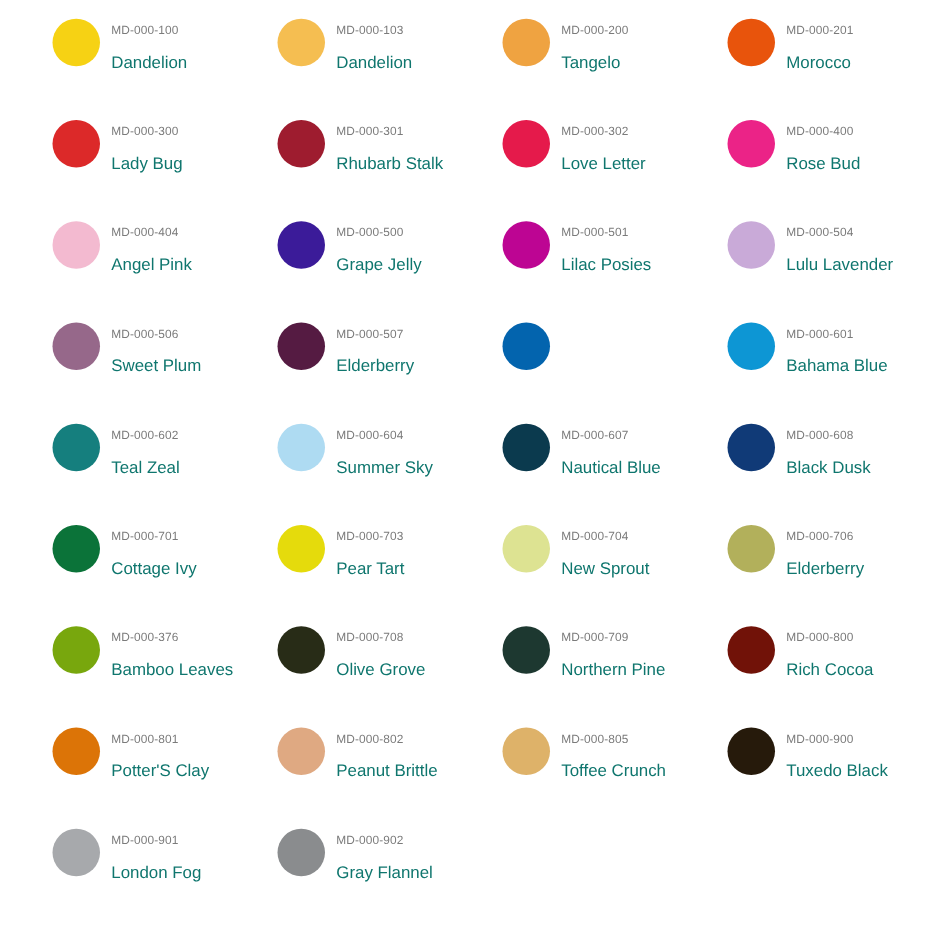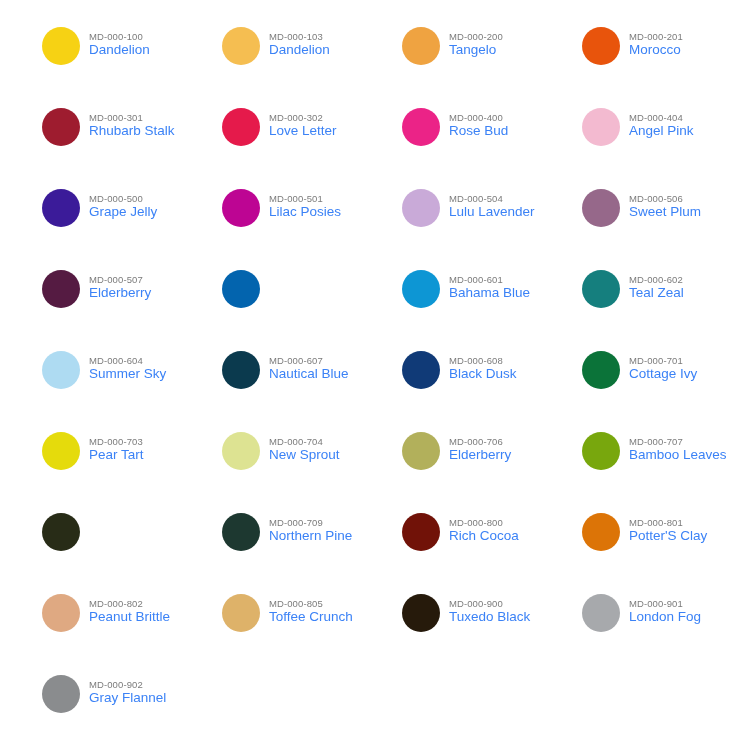--- a/index.html
+++ b/index.html
@@ -12,21 +12,21 @@
     height: 750px;
     background: #ffffff;
     font-family: "Liberation Sans", "DejaVu Sans", sans-serif;
     overflow: hidden;
   }
 
   #palette-grid {
     display: grid;
     grid-template-columns: repeat(4, 180px);
     grid-auto-rows: 81px;
-    padding-top: 20px;
+    padding-top: 8px;
     padding-left: 42px;
     box-sizing: border-box;
   }
 
   .swatch-cell {
     display: flex;
     flex-direction: row;
     align-items: flex-start;
     gap: 9px;
   }
@@ -48,22 +48,22 @@
 
   .swatch-code {
     font-size: 9.5px;
     color: #7b7b7b;
     letter-spacing: 0.1px;
     white-space: nowrap;
   }
 
   .swatch-name {
     font-size: 13.5px;
-    color: #3b82f6;
-    margin-top: 1px;
+    color: #0f766e;
+    margin-top: 13px;
     white-space: nowrap;
   }
 </style>
 </head>
 <body style="background: rgb(255, 255, 255);">
 
 <main id="palette-grid">
     <div class="swatch-cell">
       <div class="swatch-dot" style="background-color: rgb(246, 210, 20);"></div>
       <div class="swatch-text">
@@ -86,20 +86,27 @@
       </div>
     </div>
     <div class="swatch-cell">
       <div class="swatch-dot" style="background-color: rgb(232, 84, 12);"></div>
       <div class="swatch-text">
         <div class="swatch-code">MD-000-201</div>
         <div class="swatch-name">Morocco</div>
       </div>
     </div>
     <div class="swatch-cell">
+      <div class="swatch-dot" style="background-color: rgb(220, 41, 41);"></div>
+      <div class="swatch-text">
+        <div class="swatch-code">MD-000-300</div>
+        <div class="swatch-name">Lady Bug</div>
+      </div>
+    </div>
+    <div class="swatch-cell">
       <div class="swatch-dot" style="background-color: rgb(158, 28, 47);"></div>
       <div class="swatch-text">
         <div class="swatch-code">MD-000-301</div>
         <div class="swatch-name">Rhubarb Stalk</div>
       </div>
     </div>
     <div class="swatch-cell">
       <div class="swatch-dot" style="background-color: rgb(229, 26, 75);"></div>
       <div class="swatch-text">
         <div class="swatch-code">MD-000-302</div>
@@ -217,26 +224,30 @@
     <div class="swatch-cell">
       <div class="swatch-dot" style="background-color: rgb(178, 176, 91);"></div>
       <div class="swatch-text">
         <div class="swatch-code">MD-000-706</div>
         <div class="swatch-name">Elderberry</div>
       </div>
     </div>
     <div class="swatch-cell">
       <div class="swatch-dot" style="background-color: rgb(120, 167, 13);"></div>
       <div class="swatch-text">
-        <div class="swatch-code">MD-000-707</div>
+        <div class="swatch-code">MD-000-376</div>
         <div class="swatch-name">Bamboo Leaves</div>
       </div>
     </div>
     <div class="swatch-cell">
       <div class="swatch-dot" style="background-color: rgb(40, 44, 23);"></div>
+      <div class="swatch-text">
+        <div class="swatch-code">MD-000-708</div>
+        <div class="swatch-name">Olive Grove</div>
+      </div>
     </div>
     <div class="swatch-cell">
       <div class="swatch-dot" style="background-color: rgb(29, 56, 48);"></div>
       <div class="swatch-text">
         <div class="swatch-code">MD-000-709</div>
         <div class="swatch-name">Northern Pine</div>
       </div>
     </div>
     <div class="swatch-cell">
       <div class="swatch-dot" style="background-color: rgb(113, 18, 8);"></div>

